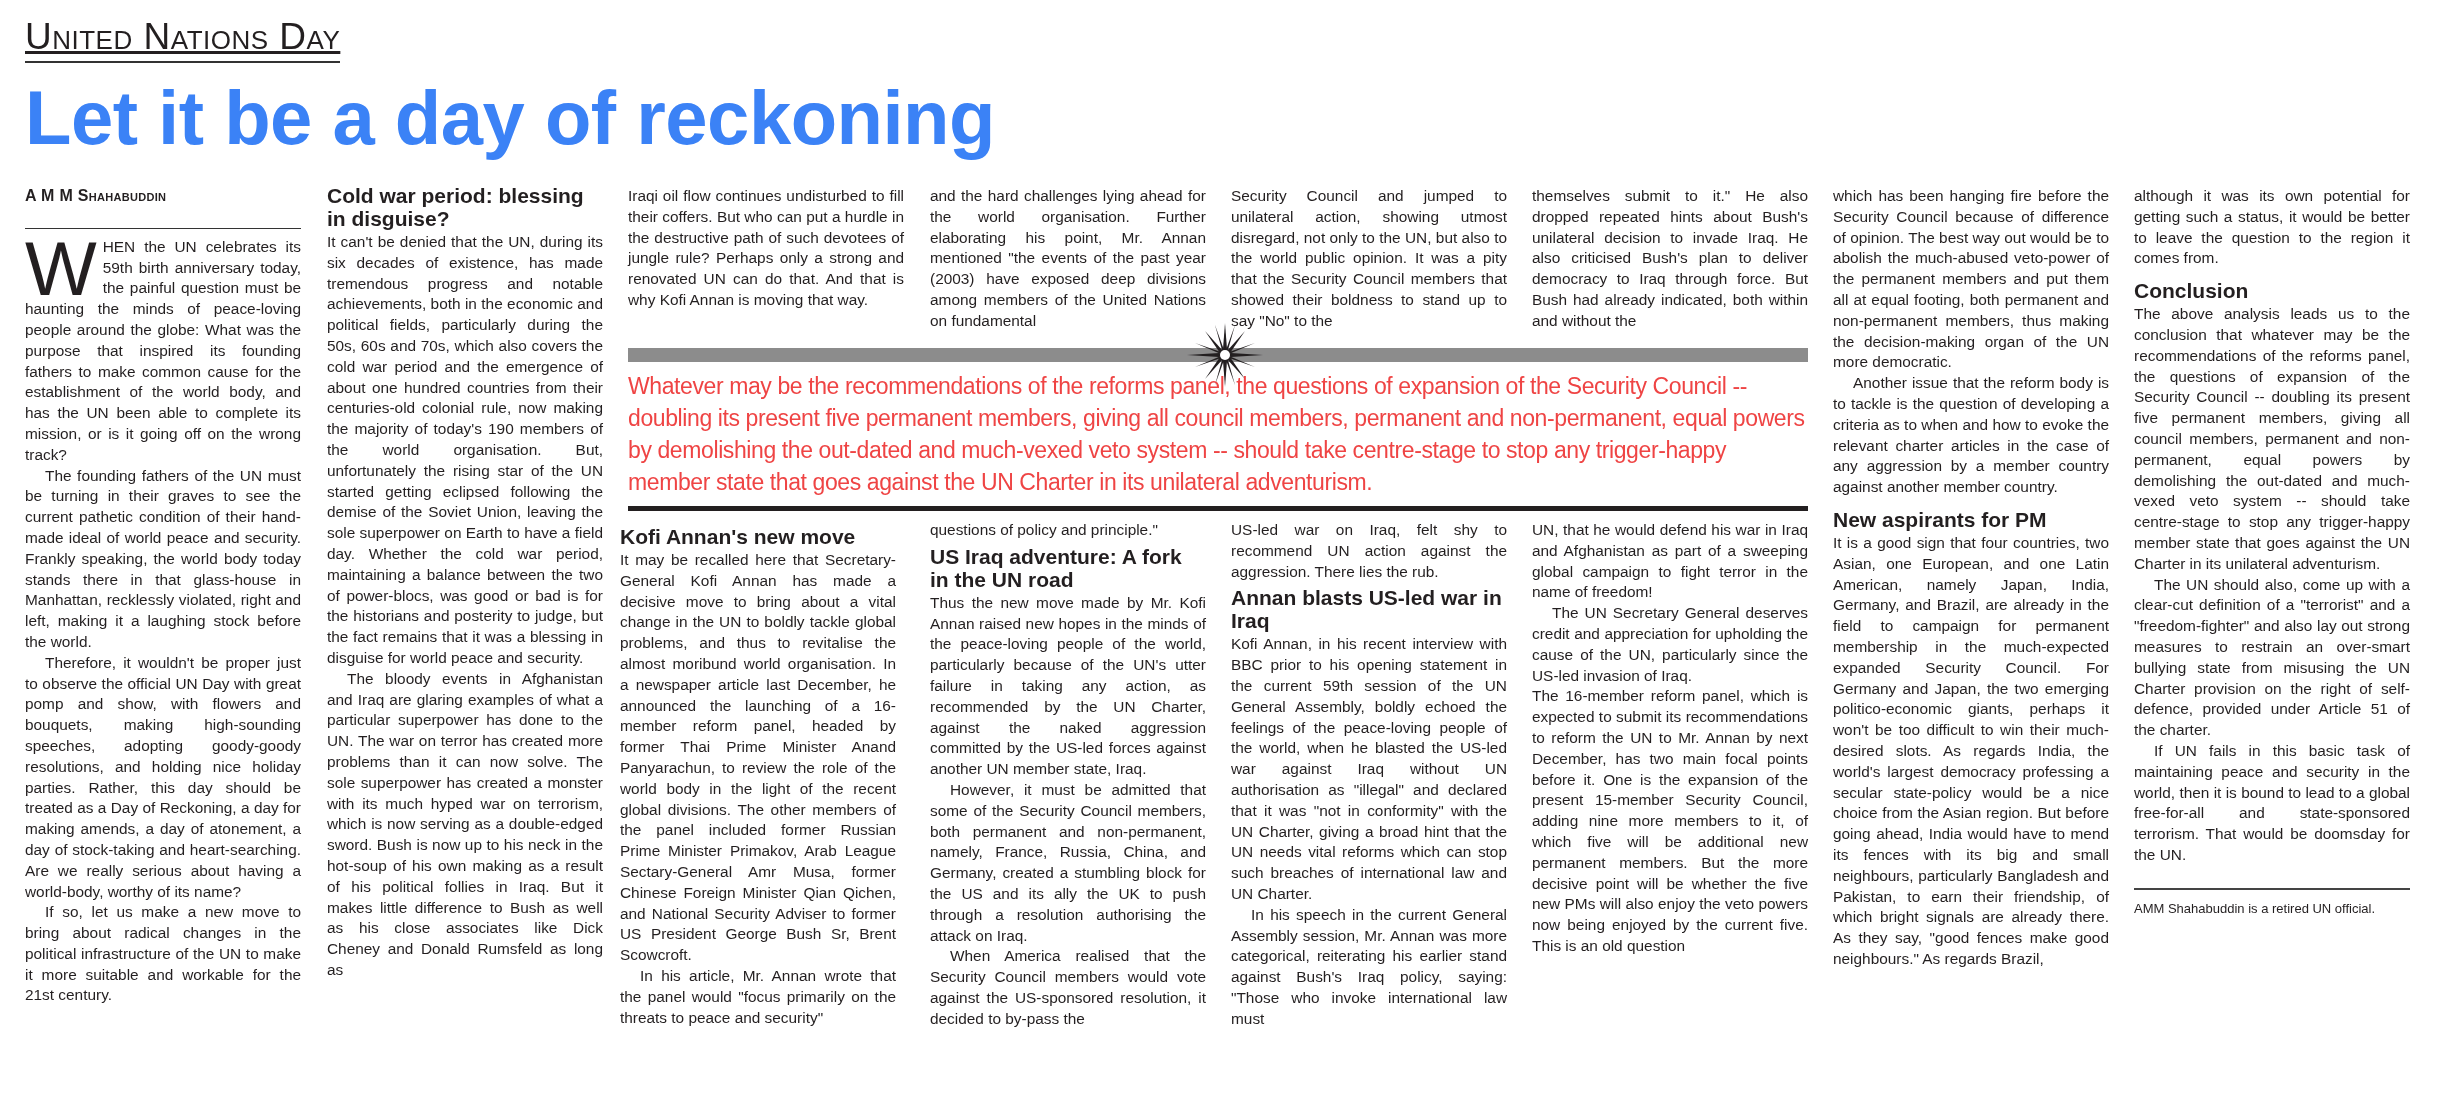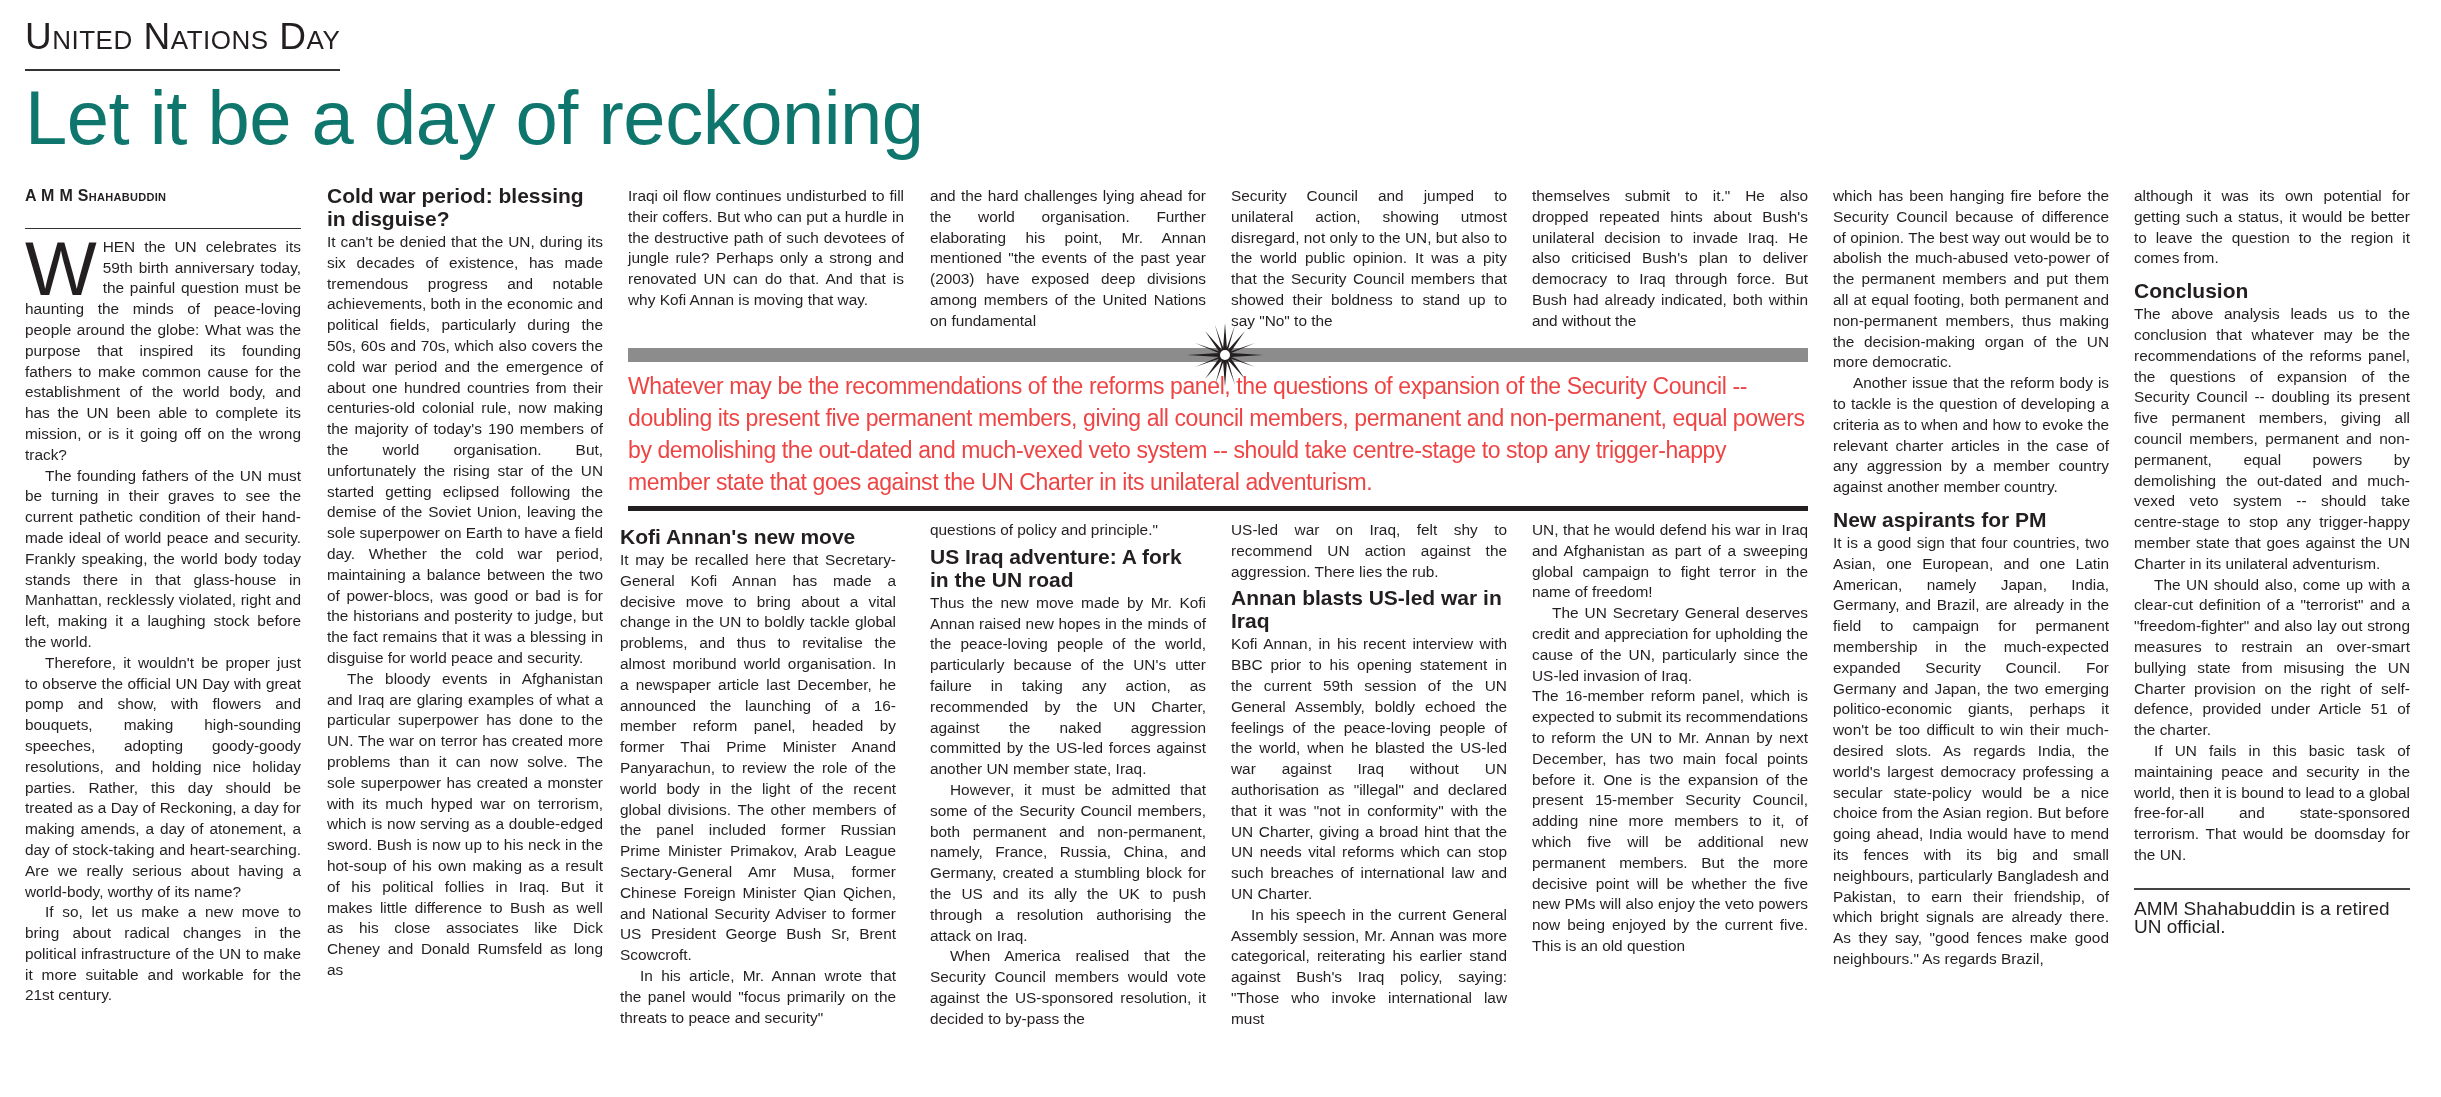--- a/index.html
+++ b/index.html
@@ -1,31 +1,31 @@
 <!DOCTYPE html>
 <html><head>
 <meta charset="utf-8">
 <style>
   html,body{margin:0;padding:0;background:#fff;}
   body{width:2441px;height:1097px;overflow:hidden;position:relative;font-family:"Liberation Sans",sans-serif;color:#231f20;}
-  .kicker{position:absolute;left:25px;top:18px;font-size:37px;font-variant:small-caps;letter-spacing:0.5px;line-height:1;padding-bottom:14px;border-bottom:2px solid #333;color:#231f20;}
-  .headline{position:absolute;left:25px;top:80px;font-size:76px;font-weight:normal;letter-spacing:-0.5px;line-height:1;color:#0f766e;}
+  .kicker{position:absolute;left:25px;top:18px;font-size:37px;font-variant:small-caps;letter-spacing:0.5px;line-height:1;padding-bottom:6px;border-bottom:2px solid #333;color:#231f20;text-decoration:underline;}
+  .headline{position:absolute;left:25px;top:80px;font-size:76px;font-weight:bold;letter-spacing:-0.5px;line-height:1;color:#3b82f6;}
   .col{position:absolute;width:276px;font-size:15.4px;line-height:20.8px;text-align:justify;}
   .col p{margin:0;text-indent:20px;}
   .col p.noind{text-indent:0;}
   .byline{font-size:16px;font-weight:bold;font-variant:small-caps;letter-spacing:0.3px;border-bottom:1.5px solid #333;padding-bottom:21px;margin-bottom:8px;}
   .dropcap{float:left;font-size:76px;line-height:60px;margin:2px 6px 0 0;font-weight:normal;}
   .sub{font-weight:bold;font-size:21px;line-height:23px;margin:4px 0 2px 0;text-align:left;}
   .sub.top{margin-top:0;}
   .rule-gray{position:absolute;left:628px;top:348px;width:1180px;height:14px;background:#8c8c8c;}
   .star{position:absolute;left:1185px;top:322px;width:80px;height:66px;}
   .pullquote{position:absolute;left:628px;top:370px;width:1180px;font-size:23px;line-height:32px;font-weight:normal;color:#ef4444;letter-spacing:-0.4px;}
   .rule-black{position:absolute;left:628px;top:506px;width:1180px;height:5px;background:#231f20;}
   .bio-rule{height:2px;background:#444;margin:22px 0 10px 0;}
-  .bio{font-size:19px;line-height:18px;text-align:left;}
+  .bio{font-size:13px;line-height:18px;text-align:left;}
 </style>
 </head>
 <body>
 
 <div class="kicker">United Nations Day</div>
 <div class="headline">Let it be a day of reckoning</div>
 
 <div class="col" style="left:25px;top:186px;">
   <div class="byline">A M M Shahabuddin</div>
   <p class="noind"><span class="dropcap">W</span><span>HEN the UN celebrates its 59th birth anniversary today, the painful question must be haunting the minds of peace-loving people around the globe: What was the purpose that inspired its founding fathers to make common cause for the establishment of the world body, and has the UN been able to complete its mission, or is it going off on the wrong track?</span></p>

